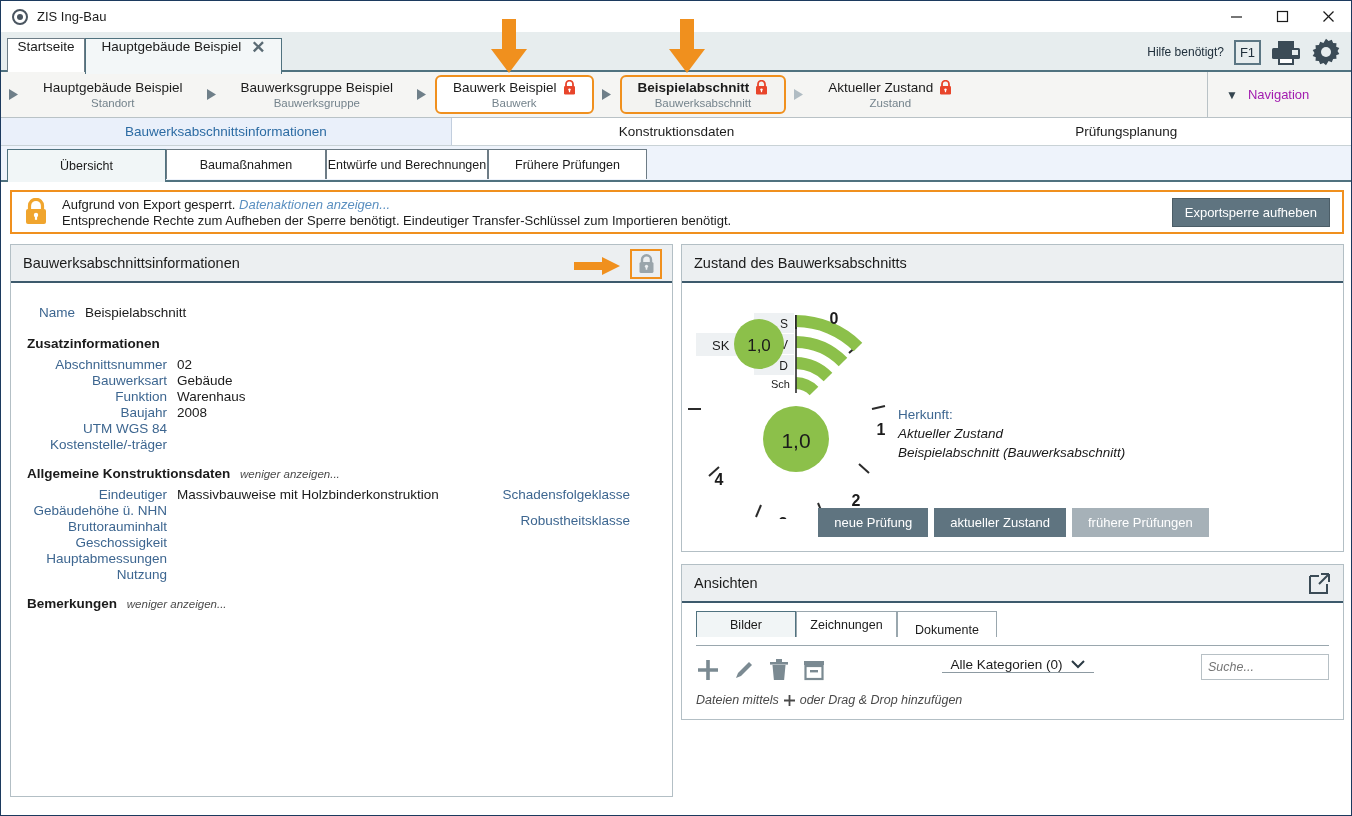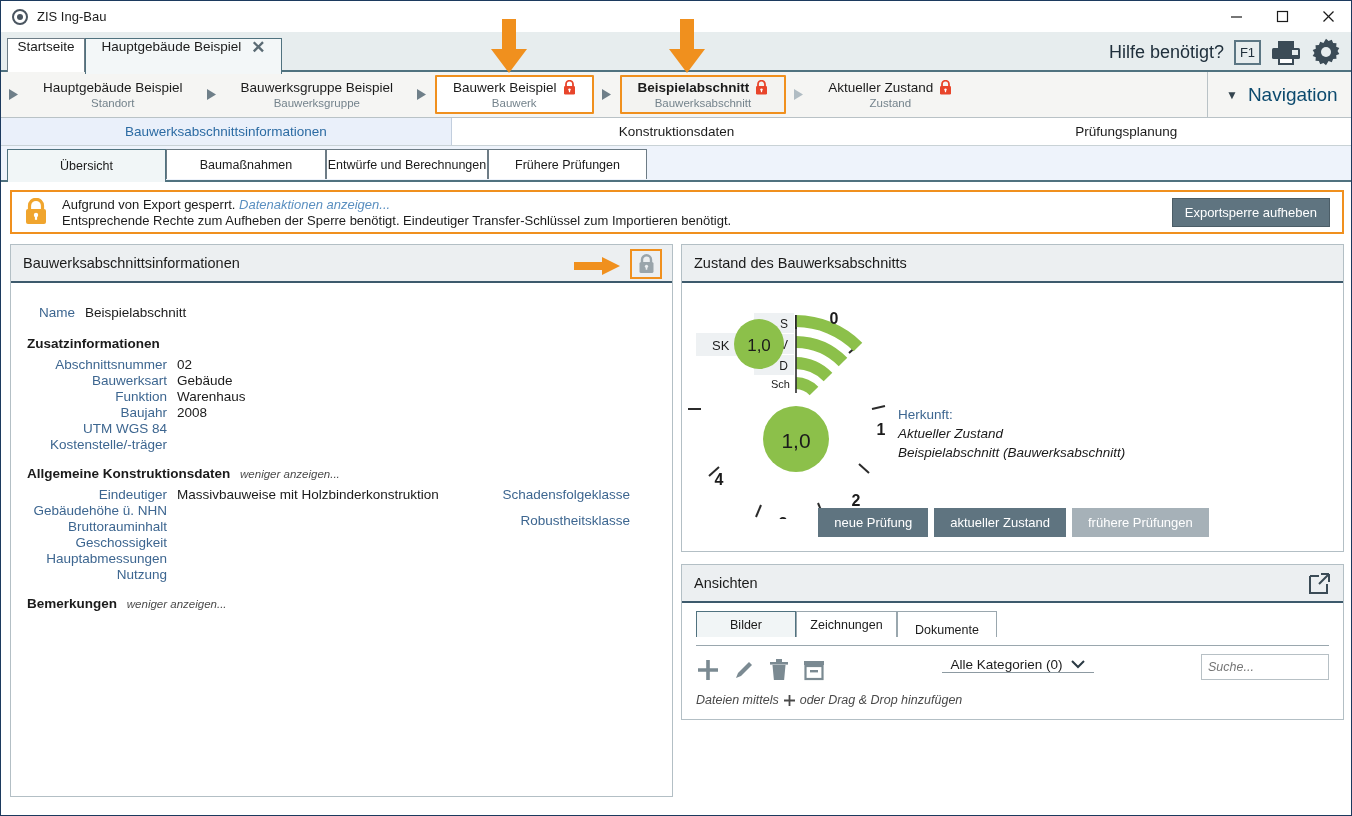--- a/index.html
+++ b/index.html
@@ -63,21 +63,21 @@
     z-index: 3;
   }
   .tab-close {
     margin-left: 10px; font-size: 17px; color: #5b6b74; font-weight: 600;
     line-height: 1; cursor: pointer;
   }
   .help-area {
     position: absolute; right: 10px; top: 0; height: 40px;
     display: flex; align-items: center; gap: 10px;
   }
-  .help-text { font-size: 18px; color: #20303c; }
+  .help-text { font-size: 12px; color: #20303c; }
   .f1-key {
     width: 27px; height: 25px; border: 2px solid #5b7683;
     display: flex; align-items: center; justify-content: center;
     font-size: 13px; color: #20303c;
   }
   .icon-btn { display: flex; align-items: center; justify-content: center; color: #3b4b56; cursor: pointer; }
 
   
   .down-arrow { position: absolute; z-index: 10; }
 
@@ -96,32 +96,32 @@
     display: flex; flex-direction: column; align-items: center; justify-content: center;
     padding: 0 16px; min-width: 60px;
   }
   .crumb-main {
     font-size: 13.5px; color: #1b1b1b; display: flex; align-items: center; gap: 6px;
     white-space: nowrap;
   }
   .crumb-sub { font-size: 11.5px; color: #74838c; margin-top: 2px; }
   .crumb.boxed {
     border: 2px solid #f0901e; background: #ffffff;
-    margin: 3px 0; border-radius: 1px;
+    margin: 3px 0; border-radius: 6px;
   }
   .crumb.boxed.current { background: #f3f3f1; }
   .crumb.boxed.current .crumb-main { font-weight: bold; }
   .nav-box {
     position: absolute; right: 0; top: 0; width: 144px; height: 45px;
     border-left: 1px solid #b9c2c6;
     display: flex; align-items: center; gap: 10px; padding-left: 18px;
     background: #f5f5f3;
   }
   .nav-box .caret { color: #35454f; font-size: 12px; }
-  .nav-box .lbl { font-size: 19px; color: #0c4a6e; }
+  .nav-box .lbl { font-size: 13px; color: #a21caf; }
 
   
   .sectiontabs {
     position: absolute; left: 0; top: 117px; width: 1350px; height: 28px;
     background: #ffffff;
     display: flex;
     border-bottom: 1px solid #c9d2d6;
   }
   .sectiontab {
     flex: 1; display: flex; align-items: center; justify-content: center;

